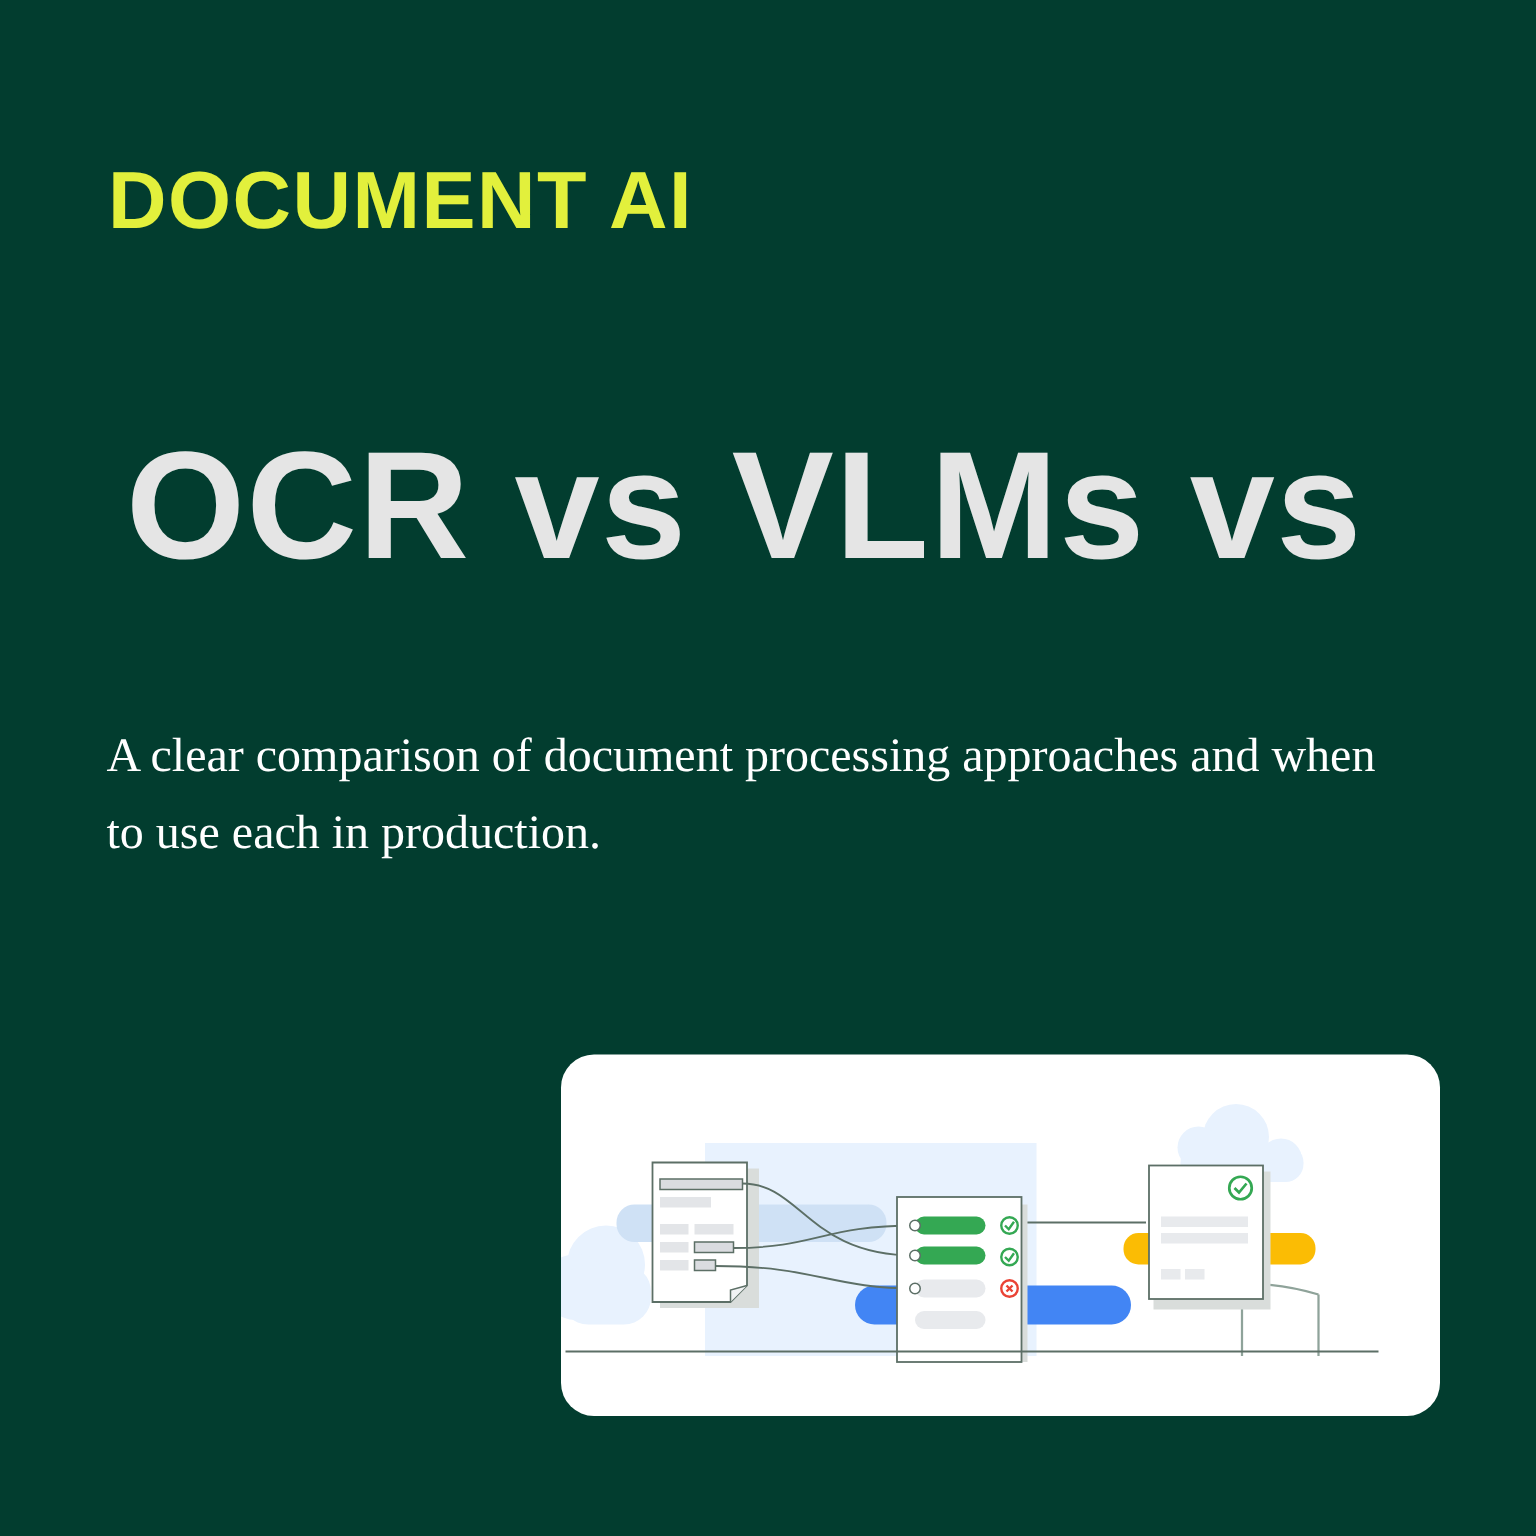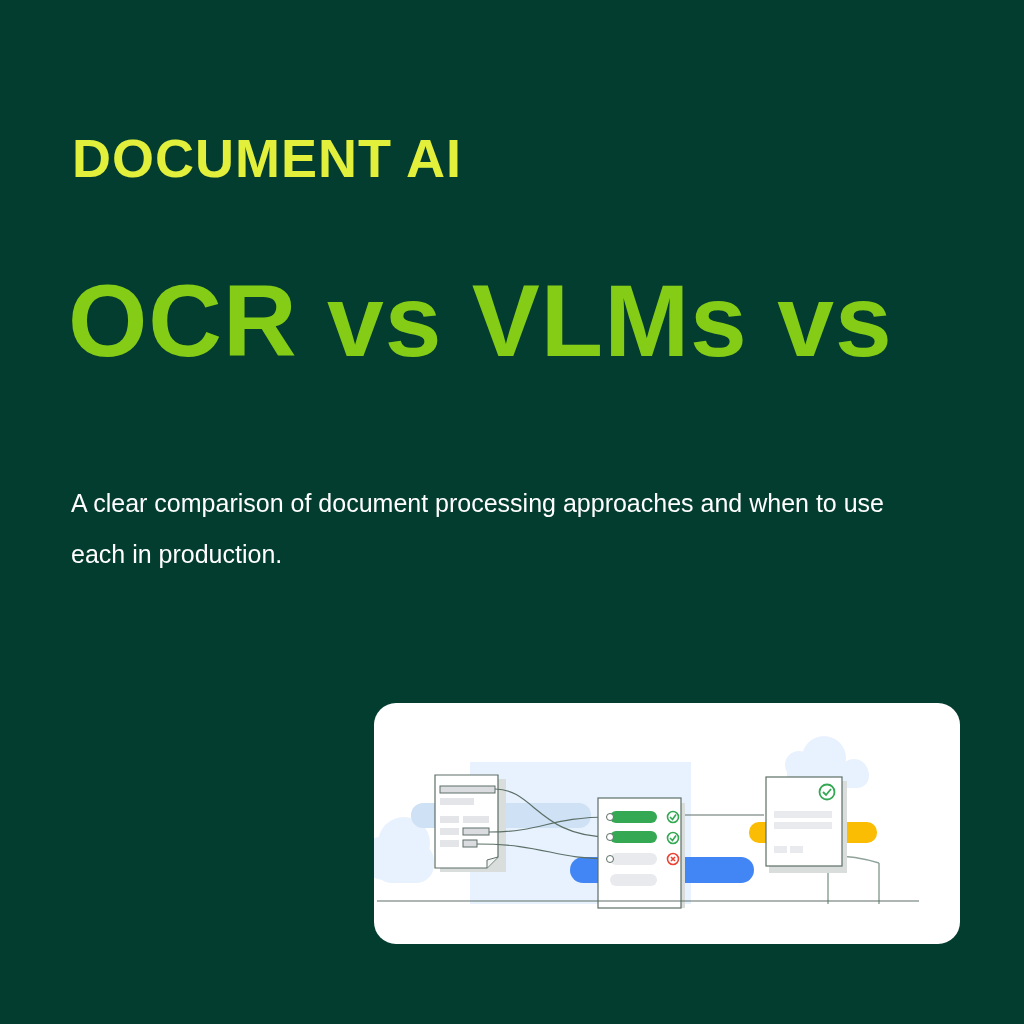--- a/index.html
+++ b/index.html
@@ -1,19 +1,19 @@
 <!DOCTYPE html>
 <html><head>
 <meta charset="utf-8">
 <style>
   html, body { margin:0; padding:0; }
   body { width:1024px; height:1024px; background:#023D2F; position:relative; overflow:hidden; font-family:"Liberation Sans", sans-serif; }
-  .eyebrow { position:absolute; left:72px; top:128px; color:#E2F03C; font-weight:700; font-size:54px; letter-spacing:1px; line-height:60px; }
-  .title { position:absolute; left:68px; top:270px; color:#84cc16; font-weight:700; font-size:102px; line-height:102px; letter-spacing:1px; margin:0; }
-  .subtitle { position:absolute; left:71px; top:478px; width:860px; color:#FFFFFF; font-size:25px; line-height:51px; margin:0; }
+  .eyebrow { position:absolute; left:72px; top:104px; color:#E2F03C; font-weight:700; font-size:54px; letter-spacing:1px; line-height:60px; }
+  .title { position:absolute; left:68px; top:270px; color:#e5e5e5; font-weight:700; font-size:102px; line-height:102px; letter-spacing:1px; margin:16px; }
+  .subtitle { position:absolute; left:71px; top:478px; width:860px; color:#FFFFFF; font-size:32px; line-height:51px; margin:0;font-family:Liberation Serif, serif; }
   .card { position:absolute; left:374px; top:703px; width:586px; height:241px; background:#FFFFFF; border-radius:22px; overflow:hidden; }
   .card svg { position:absolute; left:0; top:0; }
 </style>
 </head>
 <body>
 
 <div class="eyebrow">DOCUMENT AI</div>
 
 <h1 class="title">
   <span>OCR vs VLMs vs</span><br>

